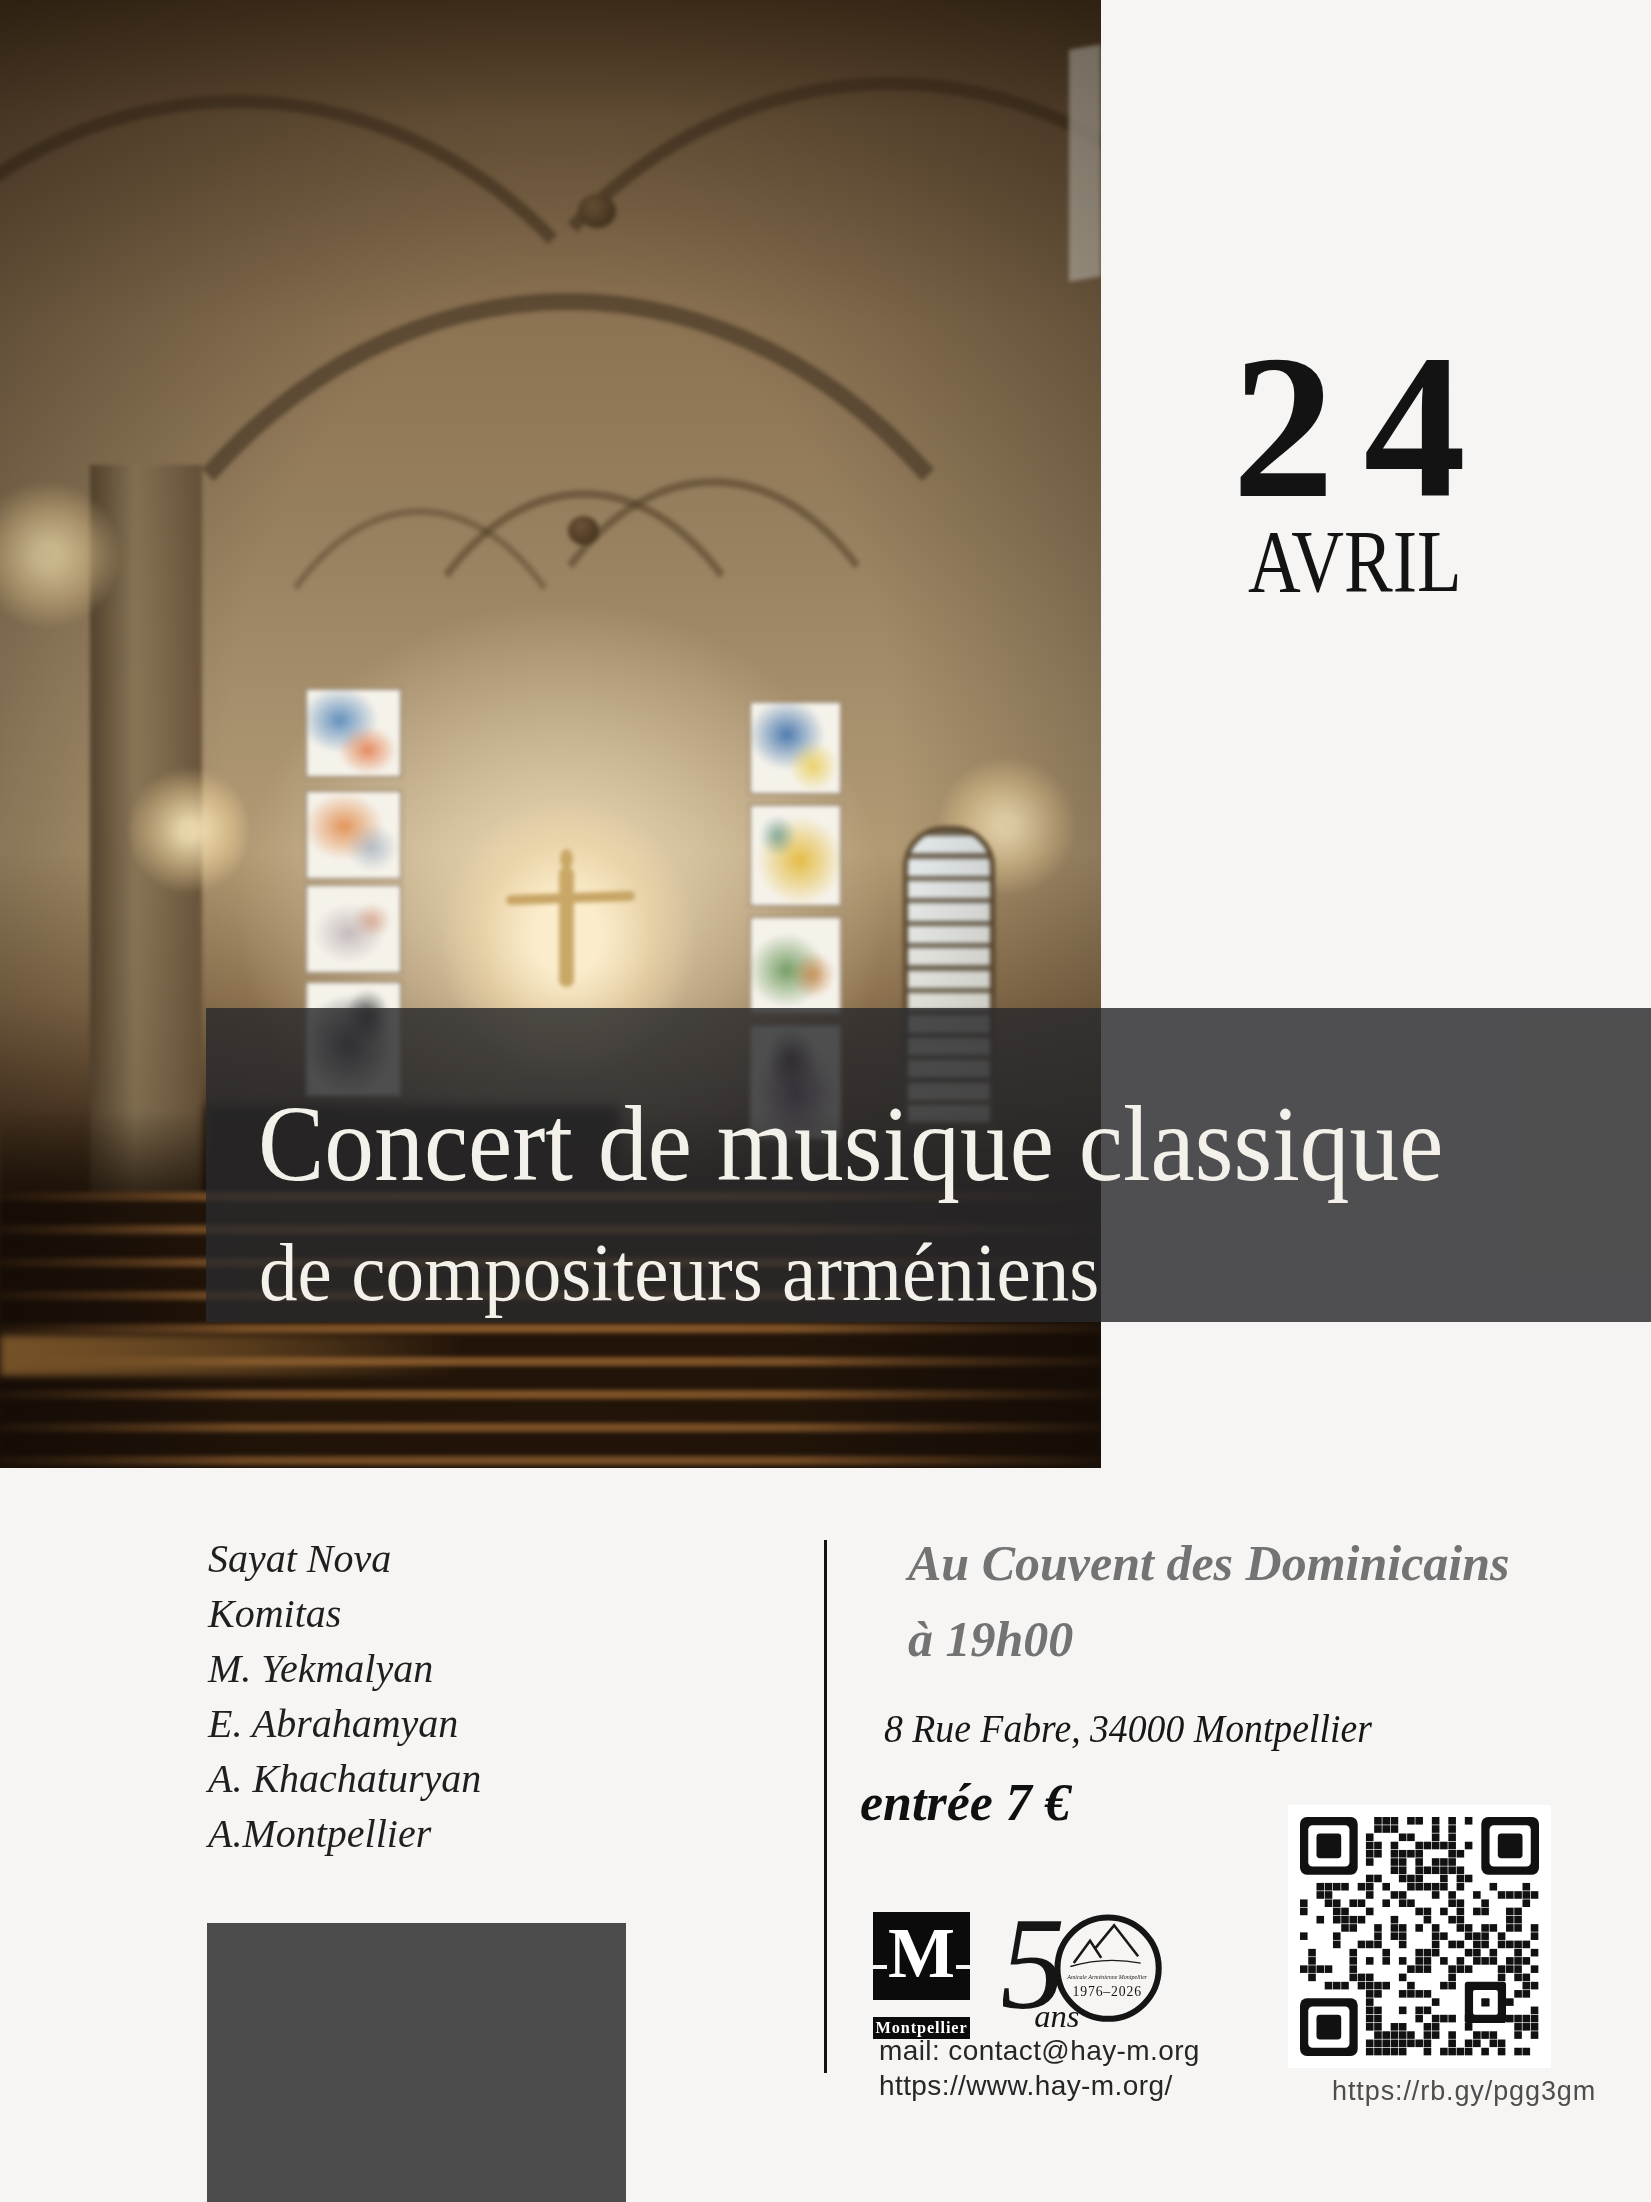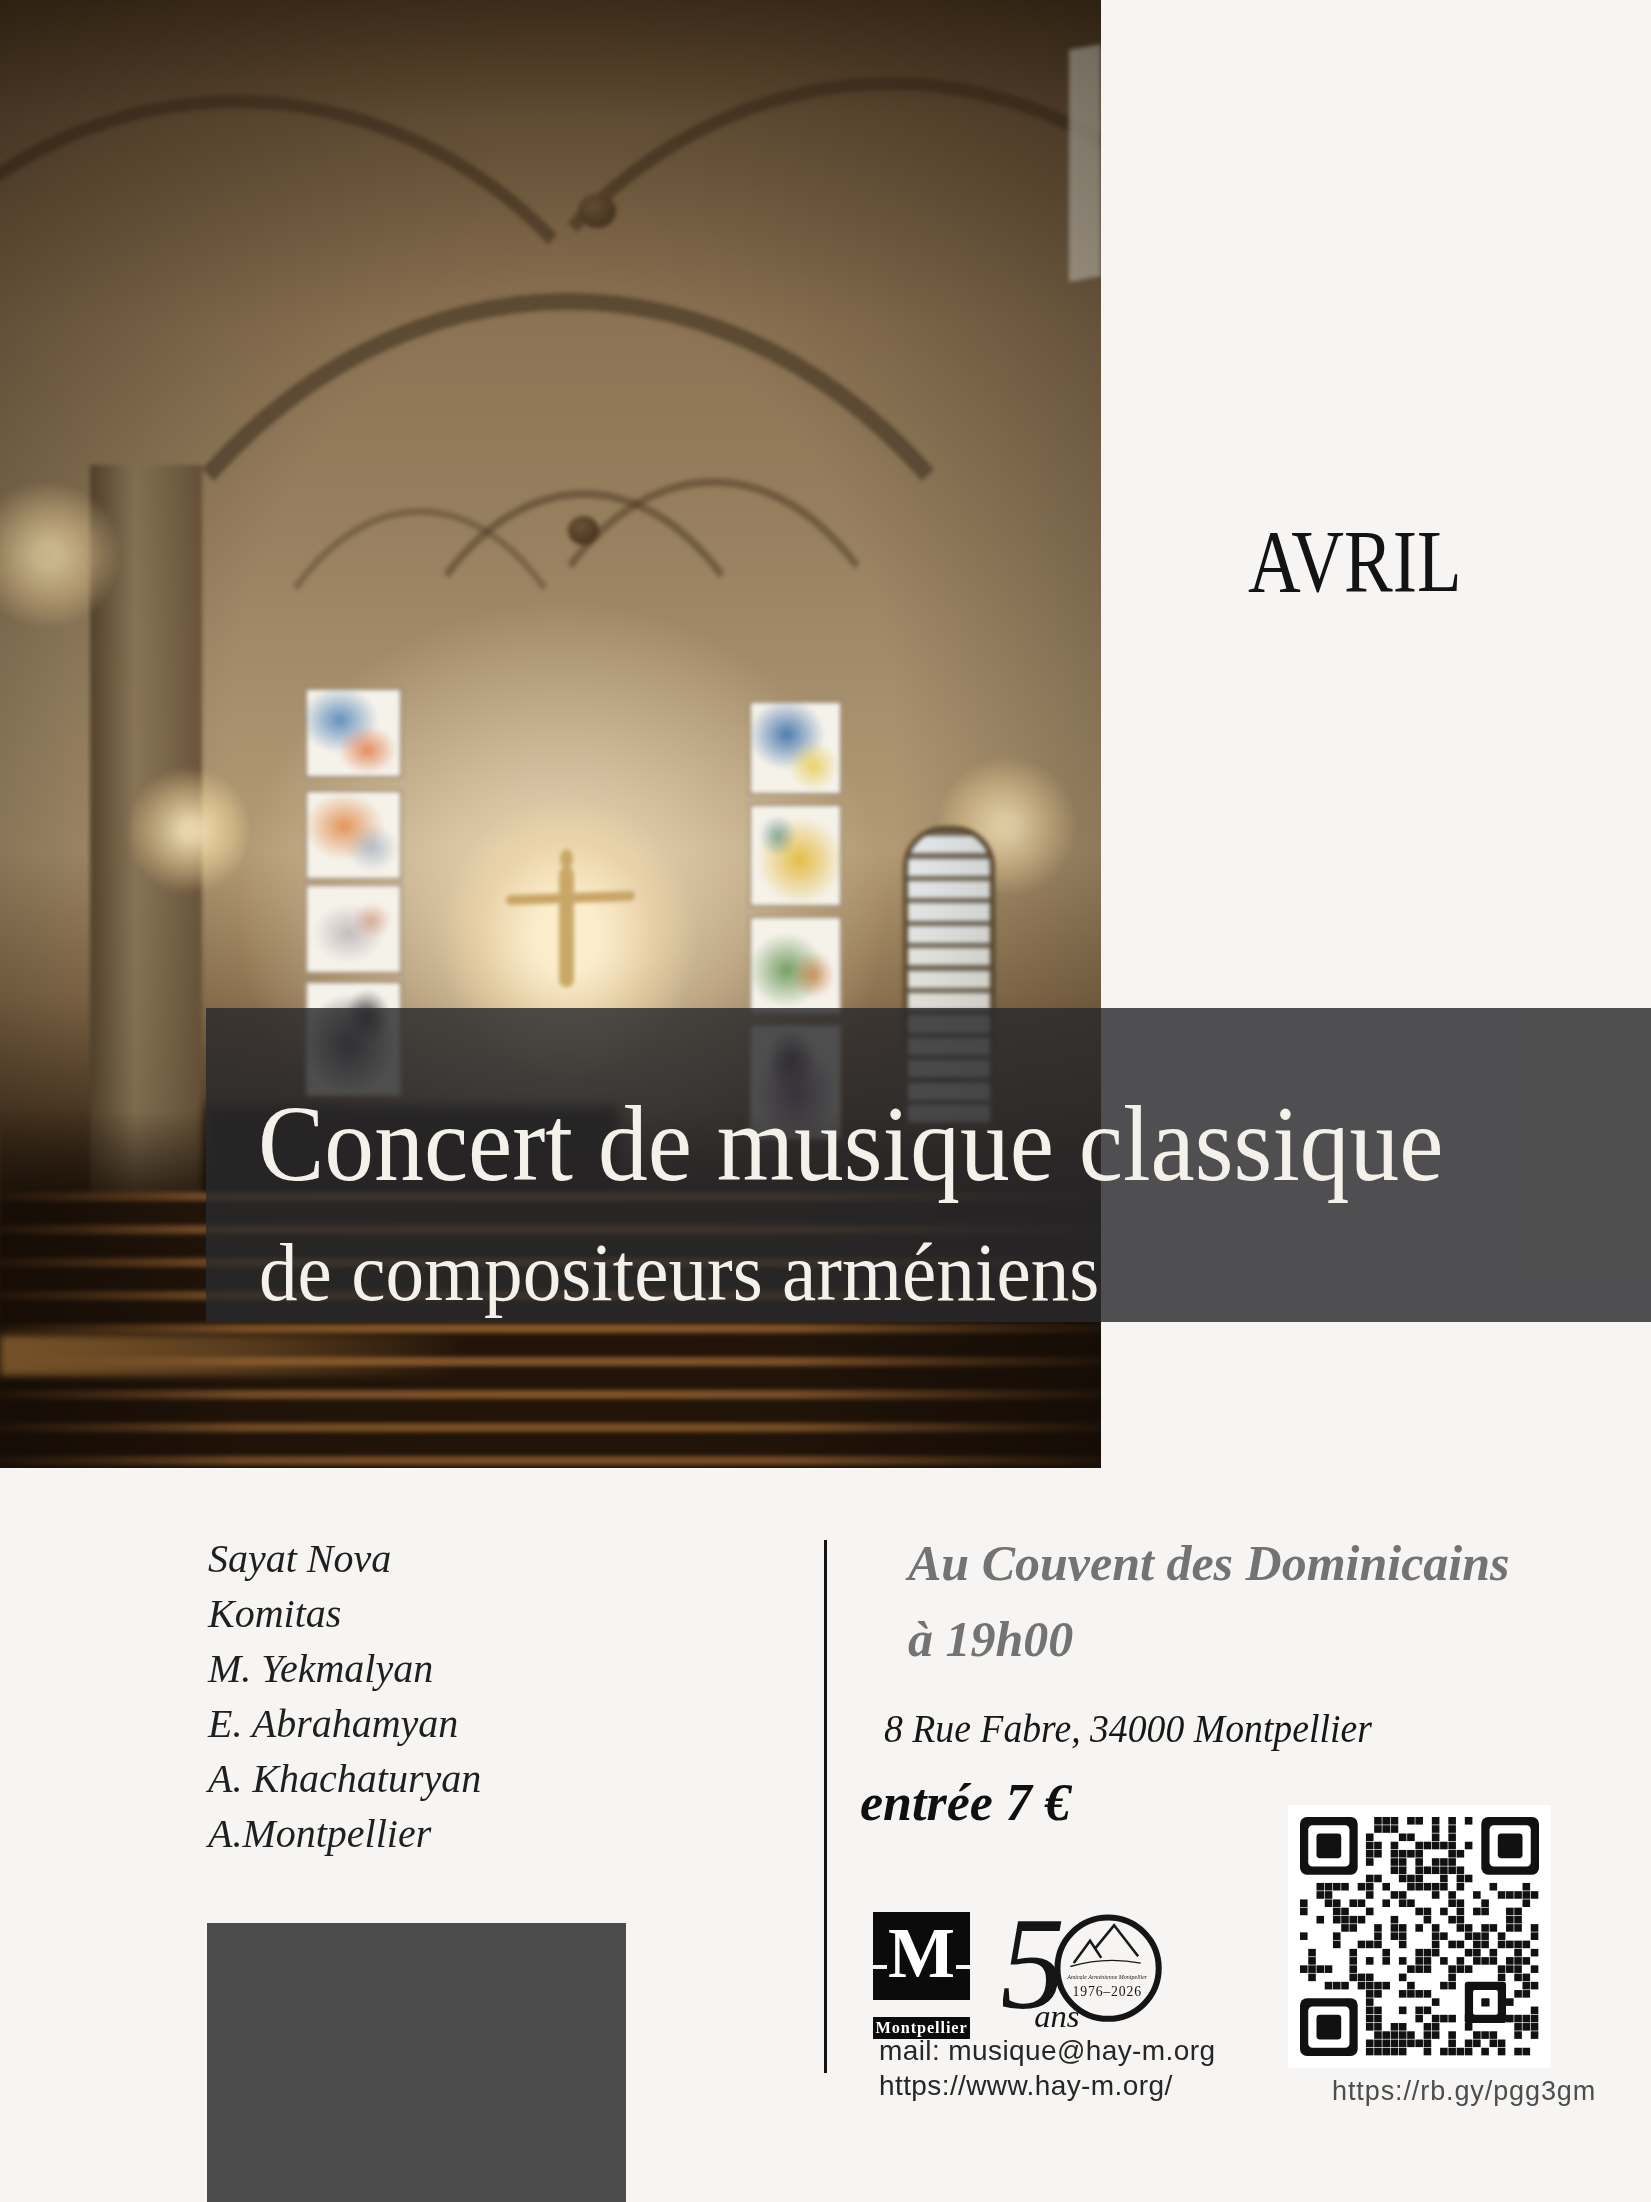--- a/index.html
+++ b/index.html
@@ -138,20 +138,21 @@
       <div class="crux-v"></div>
       <div class="crux-head"></div>
       <div class="altar"></div>
       <div class="altar-shadow"></div>
       <div class="pews"></div>
       <div class="benchlight"></div>
     </div>
     <div class="vignette"></div>
   </div>
 
+  <div class="date-day">24</div>
   <div class="date-month">AVRIL</div>
 
   <div class="band"></div>
   <div class="title">Concert de musique classique</div>
   <div class="subtitle">de compositeurs arméniens</div>
 
   <div class="composers">
     <div>Sayat Nova</div>
     <div>Komitas</div>
     <div>M. Yekmalyan</div>
@@ -183,21 +184,21 @@
       <text x="-4" y="122" font-family="Liberation Serif, serif" font-style="italic" font-size="152" fill="#151515">5</text>
       <path d="M82,70 L101,44 L114,64 M106,54 L129,26 L157,62" fill="none" stroke="#1a1a1a" stroke-width="3"></path>
       <path d="M78,74 Q118,62 160,70" fill="none" stroke="#1a1a1a" stroke-width="1.6"></path>
       <text x="121" y="88" text-anchor="middle" font-family="Liberation Serif, serif" font-style="italic" font-size="7" fill="#1a1a1a">Amicale Arménienne Montpellier</text>
       <text x="121" y="108" text-anchor="middle" font-family="Liberation Serif, serif" font-size="16" letter-spacing="1" fill="#151515">1976–2026</text>
       <text x="36" y="144" font-family="Liberation Serif, serif" font-style="italic" font-size="38" fill="#151515">ans</text>
     </svg>
   </div>
 
   <div class="contact">
-    <div>mail: musique@hay-m.org</div>
+    <div>mail: contact@hay-m.org</div>
     <div>https://www.hay-m.org/</div>
   </div>
 
   <div class="qrcard">
     <svg id="qr-svg" width="239" height="239" viewBox="0 0 278 278">
         <rect x="86.27586206896552" y="0" width="8.819310344827587" height="8.819310344827587" fill="#111"></rect>
         <rect x="95.86206896551724" y="0" width="8.819310344827587" height="8.819310344827587" fill="#111"></rect>
         <rect x="105.44827586206897" y="0" width="8.819310344827587" height="8.819310344827587" fill="#111"></rect>
         <rect x="124.62068965517241" y="0" width="8.819310344827587" height="8.819310344827587" fill="#111"></rect>
         <rect x="134.20689655172413" y="0" width="8.819310344827587" height="8.819310344827587" fill="#111"></rect>

